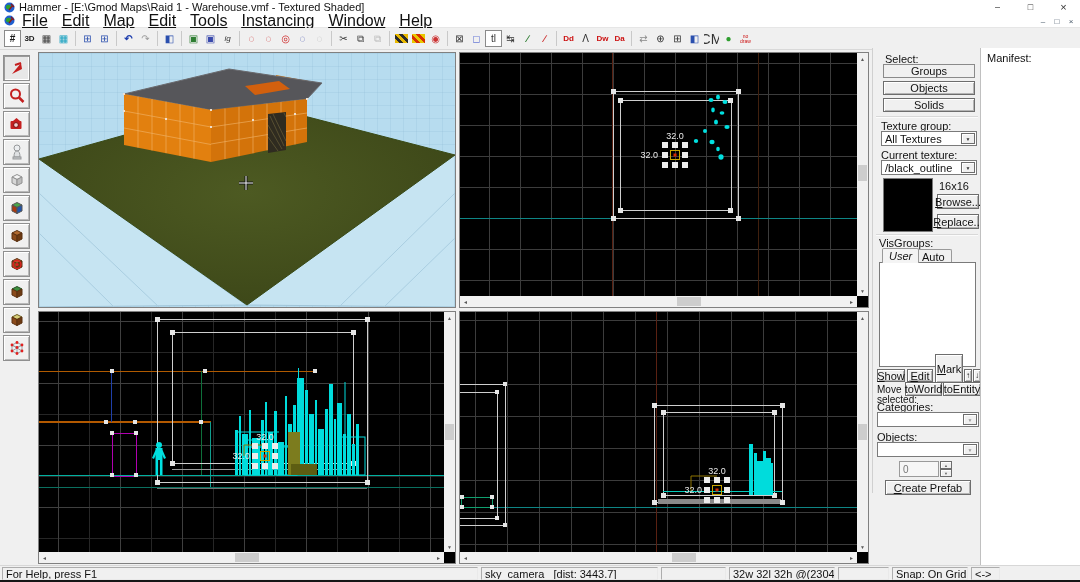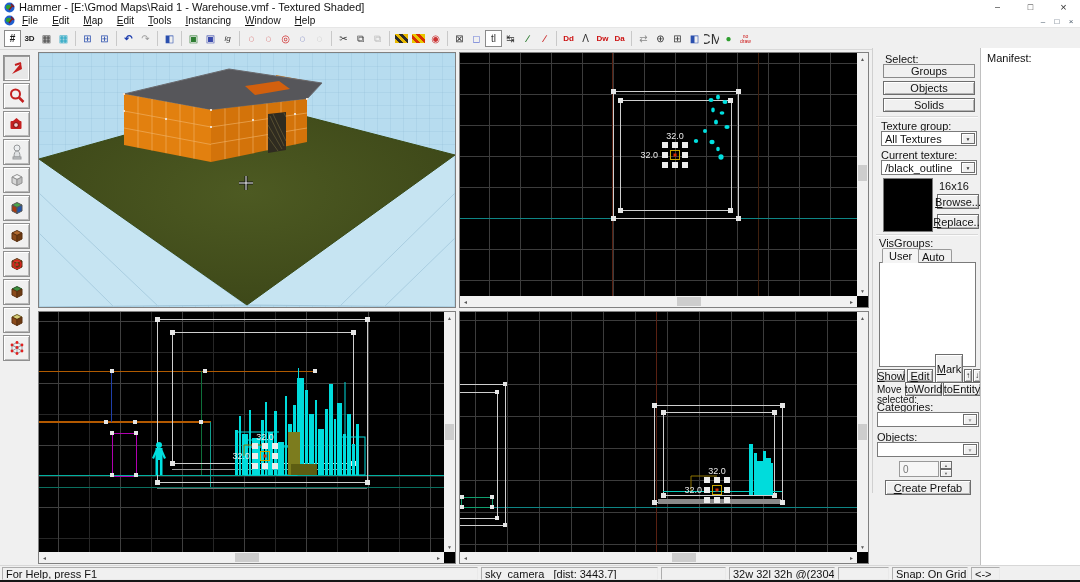--- a/index.html
+++ b/index.html
@@ -8,21 +8,21 @@
   #app { position:relative; width:1080px; height:582px; background:#f0f0f0; }
 
   
   .titlebar { position:absolute; left:0; top:0; width:1080px; height:14px; background:#fff; display:flex; align-items:center; }
   .titlebar .ttl { margin-left:4px; font-size:11px; white-space:pre;text-align:right; }
   .wctrls { position:absolute; right:0; top:0; height:14px; display:flex; }
   .wc { width:33px; height:14px; display:flex; align-items:center; justify-content:center; font-size:9px; color:#333; }
 
   
   .menubar { position:absolute; left:0; top:14px; width:1080px; height:14px; background:#fff; display:flex; align-items:center; border-bottom:1px solid #e6e6e6; }
-  .mi { display:inline-block; padding:0 7px; font-size:10px; color:#111; }
+  .mi { display:inline-block; padding:0 7px; font-size:16px; color:#111;text-decoration:underline; }
   .u1::first-letter { text-decoration:underline; }
   .mdictrls { position:absolute; right:2px; top:15px; display:flex; }
   .mdc { width:14px; height:12px; display:flex; align-items:center; justify-content:center; font-size:8px; color:#456; }
 
   
   .toolbar { position:absolute; left:0; top:28px; width:1080px; height:22px; background:#f0f0f0; border-bottom:1px solid #d9d9d9; display:flex; align-items:center; padding-left:4px; }
   .tbtn { width:17px; height:17px; display:flex; align-items:center; justify-content:center; font-size:10px; border:1px solid transparent; color:#222; overflow:hidden; flex:none; }
   .tbtn.pressed { background:#fff; border:1px solid #8a8a8a; }
   .tsep { width:1px; height:15px; background:#c9c9c9; margin:0 3px; flex:none; }
 
@@ -42,21 +42,21 @@
 
   
   .objectbar { position:absolute; left:872px; top:48px; width:108px; height:445px; background:#f0f0f0; border-left:1px solid #d0d0d0; font-size:11px; }
   .ob-label { position:absolute; color:#111; }
   .btn95 { position:absolute; background:#f0f0f0; border:1px solid #6d6d6d; box-shadow:inset 1px 1px 0 #fff, inset -1px -1px 0 #b5b5b5; display:flex; align-items:center; justify-content:center; font-size:11px; }
   .btn95.flat { border:1px solid #8a8a8a; box-shadow:none; }
   .combo { position:absolute; background:#fff; border:1px solid #7a7a7a; display:flex; align-items:center; padding-left:3px; font-size:11px; }
   .combo .arr { position:absolute; right:1px; top:1px; bottom:1px; width:14px; background:#f0f0f0; border:1px solid #6d6d6d; box-shadow:inset 1px 1px 0 #fff; display:flex; align-items:center; justify-content:center; font-size:5px; color:#333; }
   .texpreview { position:absolute; background:#000; border:1px solid #7a7a7a; }
   .tab { position:absolute; height:14px; background:#f0f0f0; border:1px solid #9a9a9a; border-bottom:none; border-radius:2px 2px 0 0; display:flex; align-items:center; justify-content:center; padding:0 6px; font-size:11px; }
-  .tab.active { background:#f4f4f4; height:15px; z-index:2; }
+  .tab.active { background:#f4f4f4; height:15px; z-index:2;font-style:italic; }
   .listbox { position:absolute; background:#fff; border:1px solid #7a7a7a; }
   .groupline { position:absolute; left:3px; width:102px; height:0; border-top:1px solid #d8d8d8; border-bottom:1px solid #fbfbfb; }
   .spin { position:absolute; width:12px; height:8px; background:#f0f0f0; border:1px solid #6d6d6d; box-shadow:inset 1px 1px 0 #fff; font-size:4px; color:#666; display:flex; align-items:center; justify-content:center; }
   .spintext { position:absolute; background:#f6f6f6; border:1px solid #9a9a9a; color:#777; font-size:10px; padding-left:3px; display:flex; align-items:center; }
 
   
   .manifest { position:absolute; left:980px; top:48px; width:100px; height:517px; background:#fff; border-left:1px solid #c0c0c0; }
   .manifest .mlabel { position:absolute; left:6px; top:4px; font-size:11px; color:#111; }
 
   

